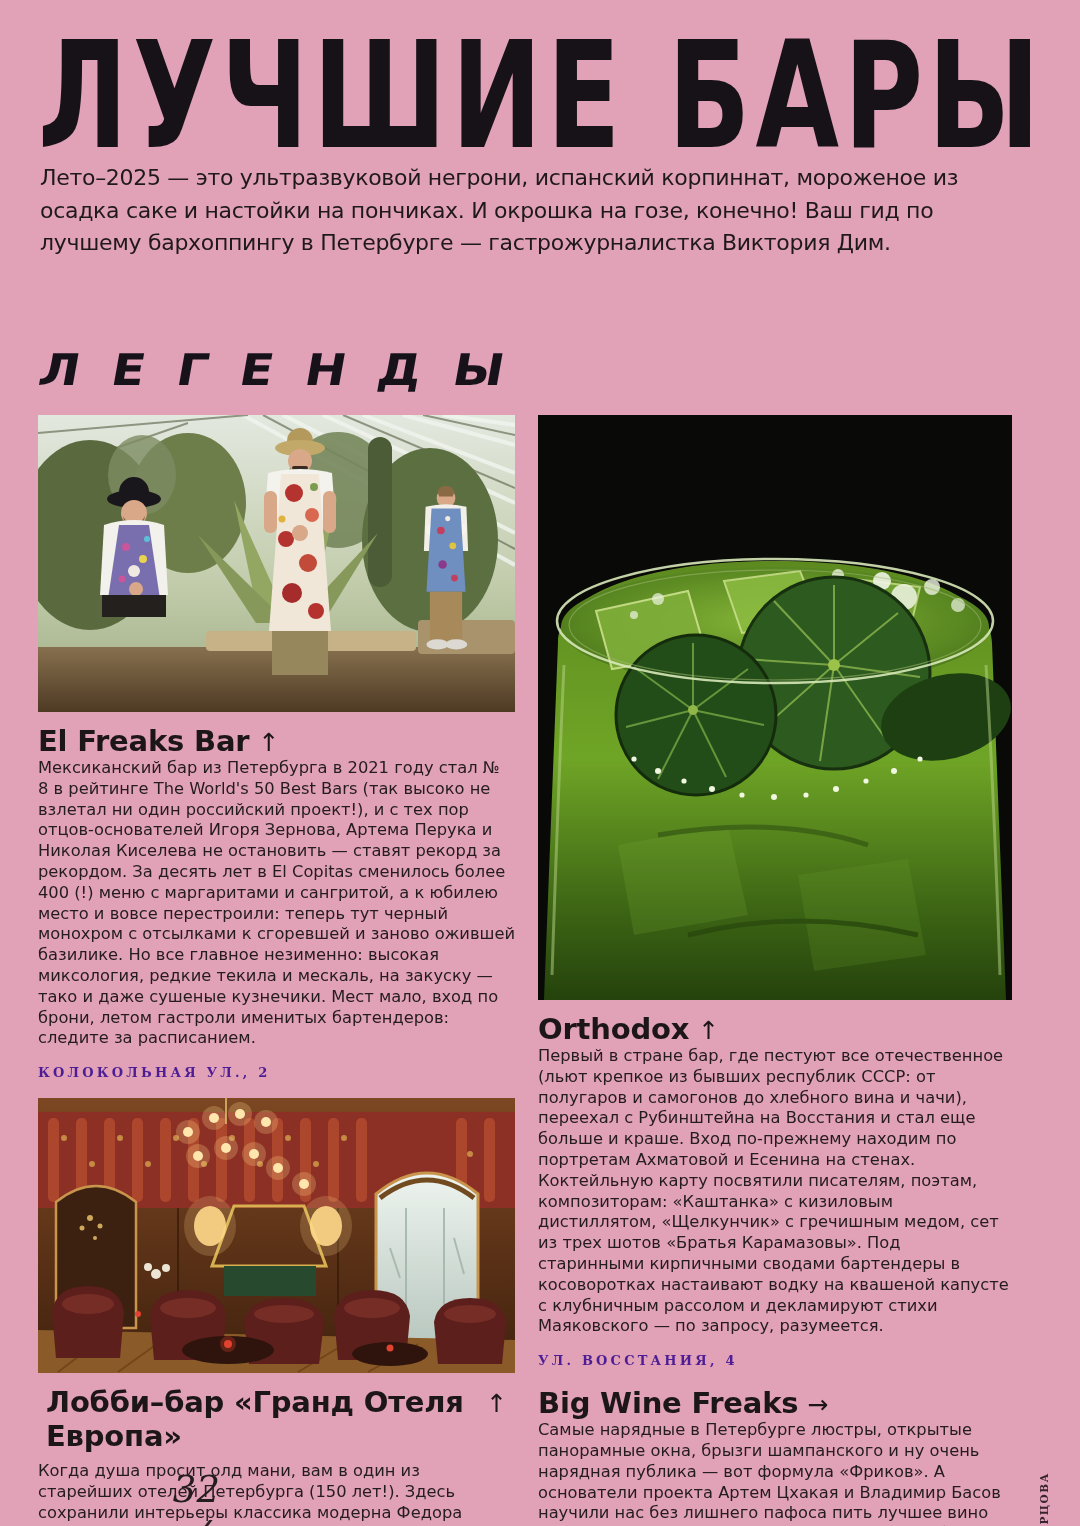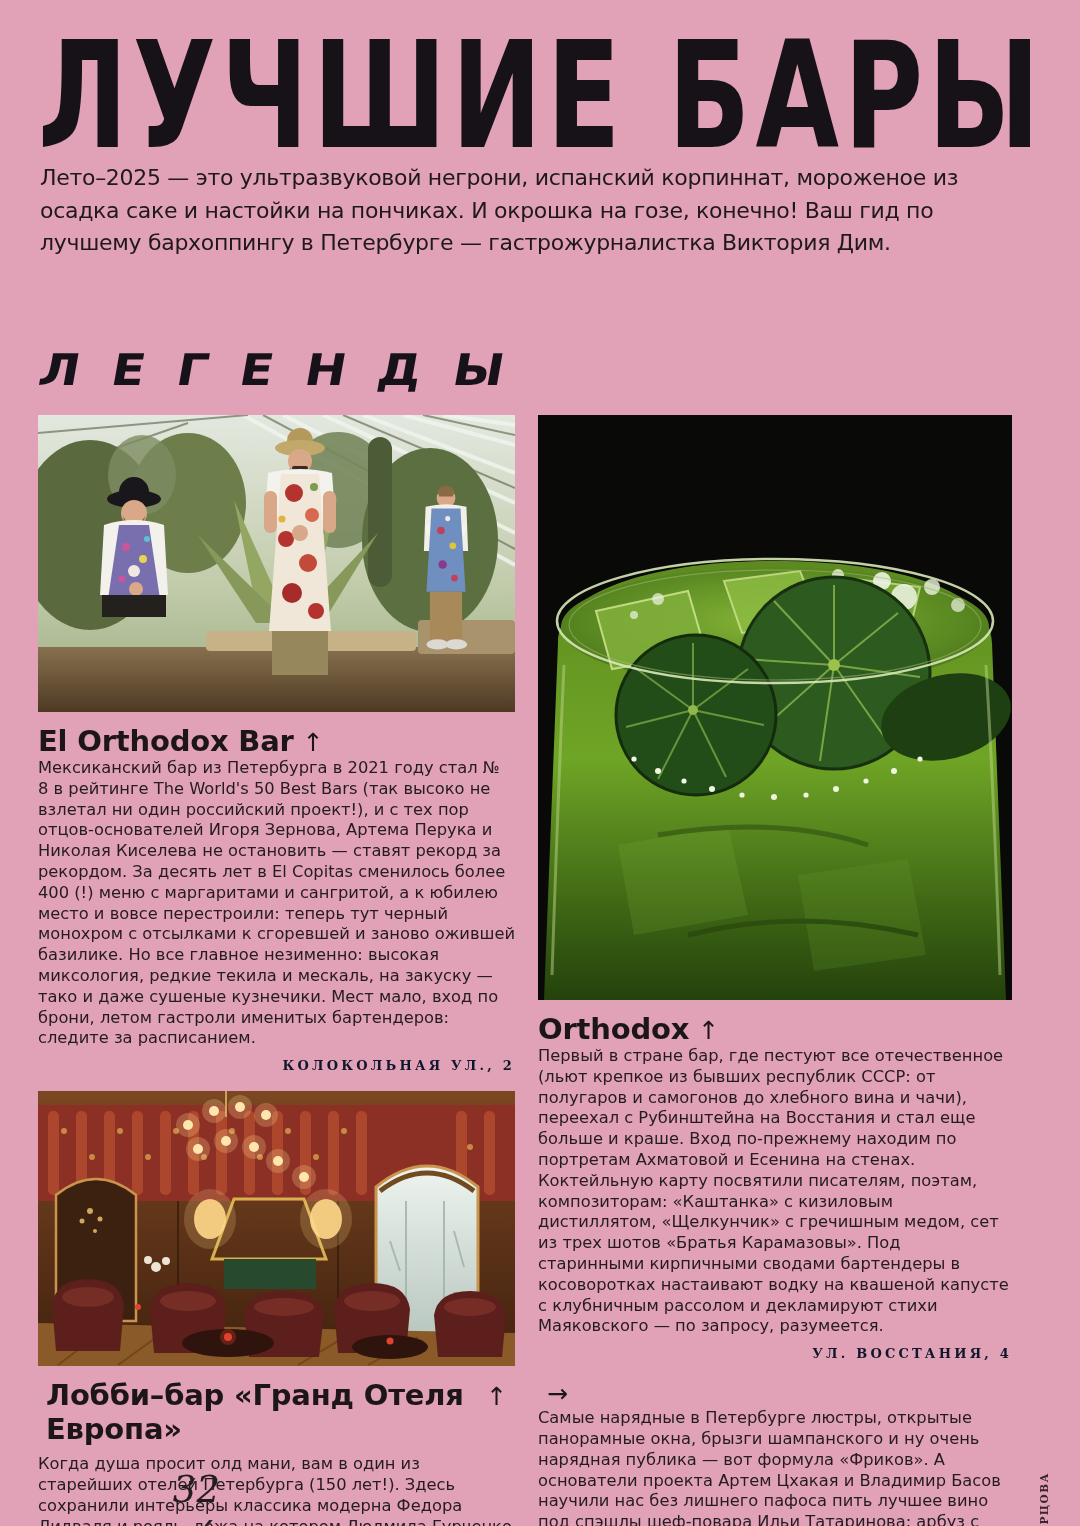--- a/index.html
+++ b/index.html
@@ -21,22 +21,22 @@
   .col{position:absolute;top:415px;}
   .col-left{left:38px;width:477px;}
   .col-right{left:538px;width:474px;}
   .photo-frame{width:100%;line-height:0;}
   .photo-frame svg{display:block;}
   .entry{margin-top:12px;}
   .entry-h{font-size:29px;font-weight:700;letter-spacing:-0.2px;color:#1d1619;display:flex;align-items:baseline;}
   .arrow{font-weight:400;font-size:25px;margin-left:9px;}
   .entry-b{margin-top:7px;font-size:16.3px;line-height:20.8px;color:#241c1f;}
   .entry-b b{font-weight:400;}
-  .addr{margin-top:9px;font-family:"DejaVu Serif","Liberation Serif",serif;font-weight:700;
-        font-size:13px;letter-spacing:3.2px;color:#0f172a;text-align:right;}
+  .addr{margin-top:16px;font-family:"DejaVu Serif","Liberation Serif",serif;font-weight:700;
+        font-size:13px;letter-spacing:3.2px;color:#4c1d95;}
   .gap-lg{margin-top:18px;}
   
   .footer{position:absolute;left:40px;top:1468px;display:flex;align-items:center;color:#241d20;flex-direction:column;}
   .pg{font-family:"DejaVu Serif","Liberation Serif",serif;font-style:italic;font-size:37px;font-weight:400;}
   .slash{font-family:"DejaVu Serif","Liberation Serif",serif;font-style:italic;font-size:44px;
         font-weight:400;margin:0 24px 0 26px;transform:skewX(-14deg);color:#2c2226;}
   .flabel{font-size:23px;font-weight:700;letter-spacing:10px;padding-top:6px;}
   
   .credit{position:absolute;right:30px;bottom:54px;transform:rotate(-90deg);transform-origin:100% 100%;
         font-family:"DejaVu Serif","Liberation Serif",serif;font-weight:700;font-size:10.5px;
@@ -169,21 +169,21 @@
           </g>
           <rect x="-19" y="62" width="38" height="58" fill="#a8895a"></rect>
           <ellipse cx="-10" cy="124" rx="13" ry="6" fill="#dcd8d2"></ellipse>
           <ellipse cx="12" cy="124" rx="13" ry="6" fill="#dcd8d2"></ellipse>
         </g>
       </svg>
     </div>
 
     <section class="entry">
       <h2 class="entry-h" style="margin:0">
-        <span>El Orthodox Bar</span>
+        <span>El Freaks Bar</span>
         <span class="arrow">↑</span>
       </h2>
       <p class="entry-b" style="margin:0"><span>Мексиканский бар из Петербурга в 2021 году стал № 8 в рейтинге The World's 50 Best Bars (так высоко не взлетал ни один российский проект!), и с тех пор отцов-основателей </span><b>Игоря Зернова</b><span>, </span><b>Артема Перука</b><span> и </span><b>Николая Киселева</b><span> не остановить — ставят рекорд за рекордом. За десять лет в El Copitas сменилось более 400 (!) меню с маргаритами и сангритой, а к юбилею место и вовсе перестроили: теперь тут черный монохром с отсылками к сгоревшей и заново ожившей базилике. Но все главное незименно: высокая миксология, редкие текила и мескаль, на закуску — тако и даже сушеные кузнечики. Мест мало, вход по брони, летом гастроли именитых бартендеров: следите за расписанием.</span></p>
       <div class="addr">КОЛОКОЛЬНАЯ УЛ., 2</div>
     </section>
 
     <div class="photo-frame gap-lg">
       <svg width="477" height="275" viewBox="0 0 477 275">
         <defs>
           <linearGradient id="g3wood" x1="0" y1="0" x2="0" y2="1">
@@ -431,20 +431,21 @@
       <h2 class="entry-h" style="margin:0">
         <span>Orthodox</span>
         <span class="arrow">↑</span>
       </h2>
       <p class="entry-b" style="margin:0"><span>Первый в стране бар, где пестуют все отечественное (льют крепкое из бывших республик СССР: от полугаров и самогонов до хлебного вина и чачи), переехал с Рубинштейна на Восстания и стал еще больше и краше. Вход по-прежнему находим по портретам Ахматовой и Есенина на стенах. Коктейльную карту посвятили писателям, поэтам, композиторам: «Каштанка» с кизиловым дистиллятом, «Щелкунчик» с гречишным медом, сет из трех шотов «Братья Карамазовы». Под старинными кирпичными сводами бартендеры в косоворотках настаивают водку на квашеной капусте с клубничным рассолом и декламируют стихи Маяковского — по запросу, разумеется.</span></p>
       <div class="addr">УЛ. ВОССТАНИЯ, 4</div>
     </section>
 
     <section class="entry gap-lg">
       <h2 class="entry-h" style="margin:0">
+        <span>Big Wine Freaks</span>
         <span class="arrow">→</span>
       </h2>
       <p class="entry-b" style="margin:0"><span>Самые нарядные в Петербурге люстры, открытые панорамные окна, брызги шампанского и ну очень нарядная публика — вот формула «Фриков». А основатели проекта Артем Цхакая и Владимир Басов научили нас без лишнего пафоса пить лучшее вино под спэшлы шеф-повара Ильи Татаринова: арбуз с сулугуни и мятой, горошек на гриле и перцы падрон гениально рифмуются с рекольтантским шампанским, редчайшей бургундией и авторской тосканой. По четвергам raw-бар: морские ежи, креветки, устрицы, икра, гребешки и хамачи.</span></p>
 
     </section>
   </div>
 
   <div class="footer">
     <span class="pg">32</span>
     <span class="slash">/</span>

